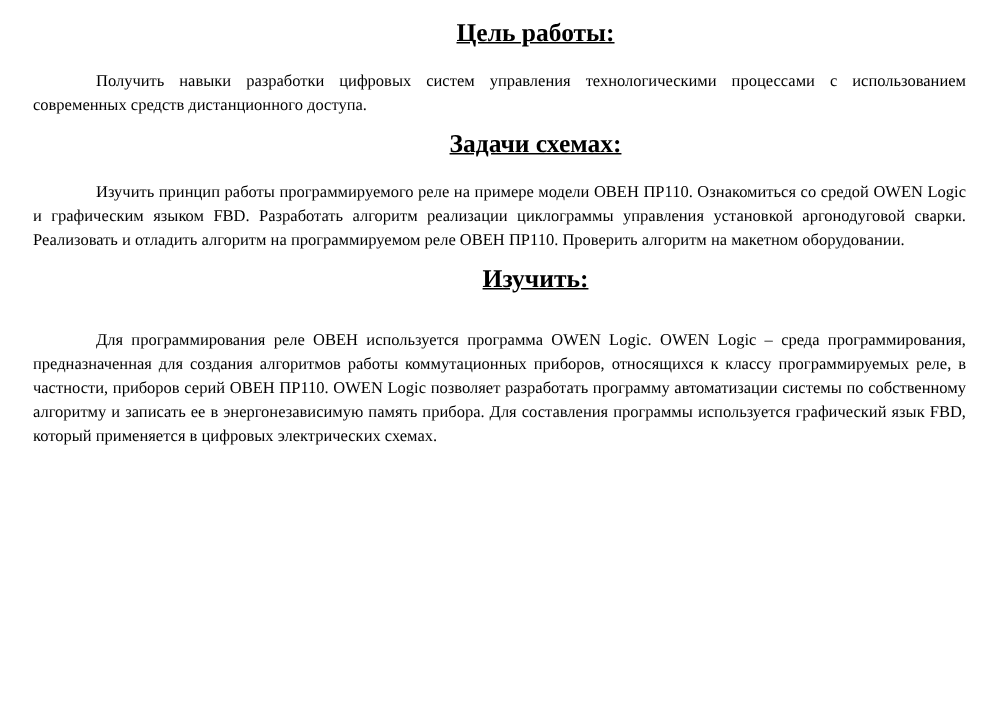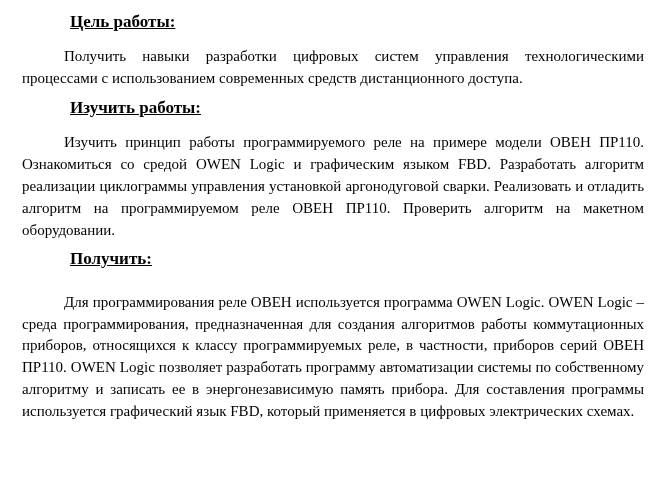--- a/index.html
+++ b/index.html
@@ -19,27 +19,27 @@
     height: 482px;
     box-sizing: border-box;
     padding: 10px 22px 0 22px;
   }
   .heading {
     font-weight: bold;
     font-size: 17px;
     line-height: 1.42;
     margin: 0 0 2px 0;
     padding-left: 48px;
-    text-align: left;
+    text-align: center;
   }
   .heading span.u {
     text-decoration: underline;
   }
   p.body-par {
-    font-size: 15px;
+    font-size: 11px;
     line-height: 1.46;
     margin: 12px 0 3px 0;
     text-align: justify;
     text-indent: 42px;
     hyphens: none;
   }
   .spacer-sm {
     height: 6px;
   }
   .spacer-xs {
@@ -56,25 +56,25 @@
 <body>
 
 <div class="page">
 
   <h2 class="heading"><span class="u">Цель работы:</span></h2>
 
   <p class="body-par">Получить навыки разработки цифровых систем управления технологическими процессами с использованием современных средств дистанционного доступа.</p>
 
   <div class="spacer-xs"></div>
 
-  <h2 class="heading"><span class="u">Изучить работы:</span></h2>
+  <h2 class="heading"><span class="u">Задачи схемах:</span></h2>
 
   <p class="body-par">Изучить принцип работы программируемого реле на примере модели ОВЕН ПР110. Ознакомиться со средой OWEN Logic и графическим языком FBD. Разработать алгоритм реализации циклограммы управления установкой аргонодуговой сварки. Реализовать и отладить алгоритм на программируемом реле ОВЕН ПР110. Проверить алгоритм на макетном оборудовании.</p>
 
   <div class="spacer-xs"></div>
 
-  <h2 class="heading"><span class="u">Получить:</span></h2>
+  <h2 class="heading"><span class="u">Изучить:</span></h2>
 
   <div class="spacer-sm"></div>
 
   <p class="body-par" id="intro-par"><span> Для программирования реле ОВЕН используется программа OWEN Logic. OWEN </span><span class="misspell">Logic</span><span> – среда программирования, предназначенная для создания алгоритмов работы коммутационных приборов, относящихся к классу программируемых реле, в частности, приборов серий ОВЕН ПР110. OWEN </span><span class="misspell">Logic</span><span> позволяет разработать программу автоматизации системы по собственному алгоритму и записать ее в энергонезависимую память прибора. Для составления программы используется графический язык FBD, который применяется в цифровых электрических схемах.</span></p>
 
 </div>
 
 </body></html>

